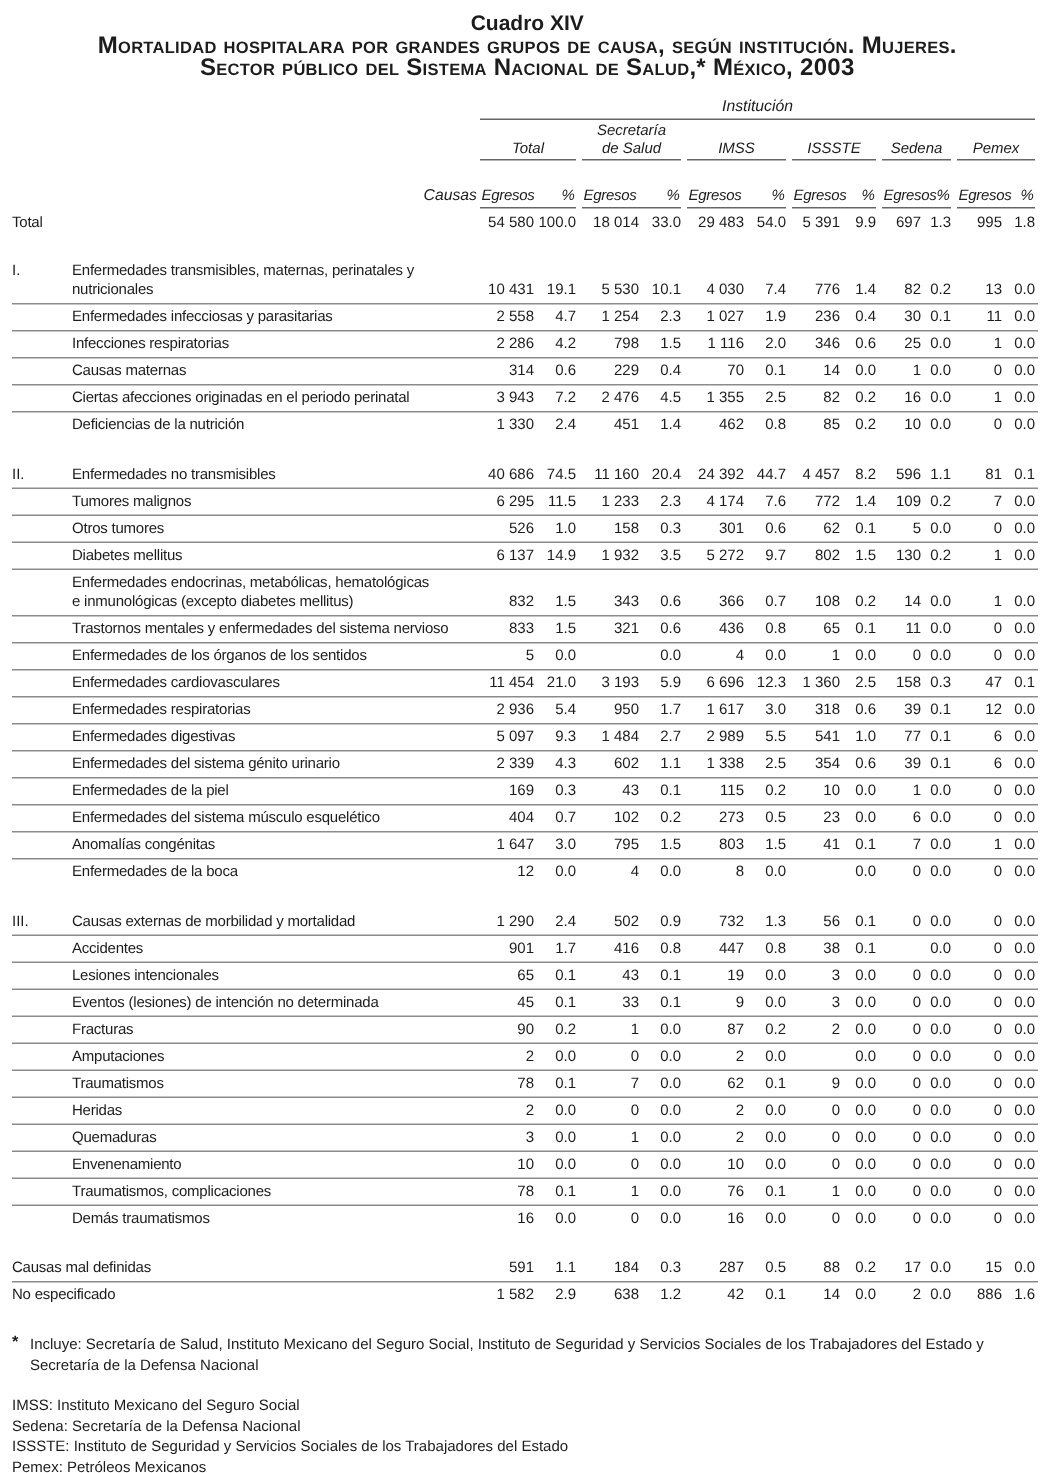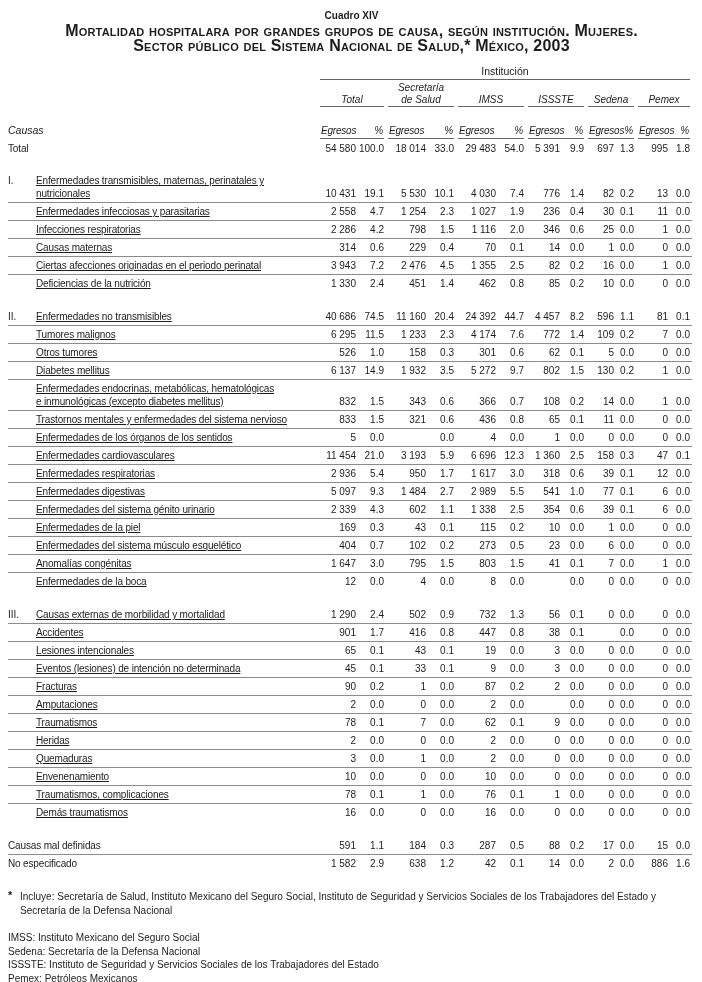--- a/index.html
+++ b/index.html
@@ -3,44 +3,44 @@
 <meta charset="utf-8">
 <style>
   html,body{margin:0;padding:0;background:#fff;}
   .page{
     position:relative; width:702px; height:982px; background:#ffffff;
     font-family:"Liberation Sans", sans-serif; color:#1c1c1c;
     overflow:hidden; box-sizing:border-box; padding:7px 7px 0 8px;
   }
   
   .titles{text-align:center; line-height:15px; margin-top:1px;}
-  .t1{font-size:10px; font-weight:bold;}
+  .t1{font-size:14px; font-weight:bold;}
   .t2,.t3{font-size:16px; font-weight:bold; font-variant:small-caps; letter-spacing:.2px;}
   
   .tbl{width:684px; margin-top:12px;
     --cols:310px 40px 28px 42px 28px 42px 28px 36px 24px 30px 20px 34px 22px;}
   .trow{display:grid; grid-template-columns:var(--cols); align-items:end;
         min-height:18px; padding:2px 0 2px 0; box-sizing:border-box;}
   .trow.line{border-top:1px solid #8b8b8b;}
   .trow.gap{margin-top:15px;}
   .cell{font-size:10px; line-height:13px;}
   .val{text-align:right; padding-right:2px; white-space:nowrap;}
   .lab{position:relative; white-space:pre-line; padding-right:4px;}
   .lab .labtext{display:inline-block; letter-spacing:-0.15px;}
-  .lab.ind .labtext{margin-left:28px;text-decoration:underline;}
+  .lab.ind .labtext{margin-left:40px;}
   .numeral{position:absolute; left:0; top:auto;}
   
   .hrow1{min-height:15px; padding:0; align-items:end; margin-top:2px;}
-  .inst{grid-column:2 / 14; text-align:center; font-size:10.5px;
+  .inst{grid-column:2 / 14; text-align:center; font-style:italic; font-size:10.5px;
         border-bottom:1px solid #666; padding-bottom:2px; margin:0 2px;}
   .hrow2{min-height:26px; padding:0; align-items:end;}
   .hgroup{grid-column:span 2; text-align:center; font-style:italic; font-size:10px;
         border-bottom:1px solid #666; padding-bottom:1px; margin:2px 2px 16px 2px;
         white-space:pre-line; line-height:11.5px;}
-  .hrow3{min-height:16px; padding:0; align-items:end;}
+  .hrow3{min-height:16px; padding:0; align-items:end;text-align:right;}
   .causas{font-style:italic; font-size:10.5px; padding-bottom:2px;}
   .hsub{grid-column:span 2; display:flex; justify-content:space-between; align-items:flex-end;
         font-style:italic; font-size:10px; border-bottom:1px solid #666;
         padding:2px 1px 2px 1px; margin:0 2px; letter-spacing:-0.2px;}
   
   .footnotes{margin-top:18px; font-size:10px; line-height:13.5px; width:690px;}
   .fn-star{position:relative; padding-left:12px; margin-bottom:14px;}
   .fn-star .star{position:absolute; left:0; top:-1px; font-weight:bold; font-size:11px;}
   .fn-abbrevs{}
   .fn-abbrevs div{margin:0; padding:0;}

